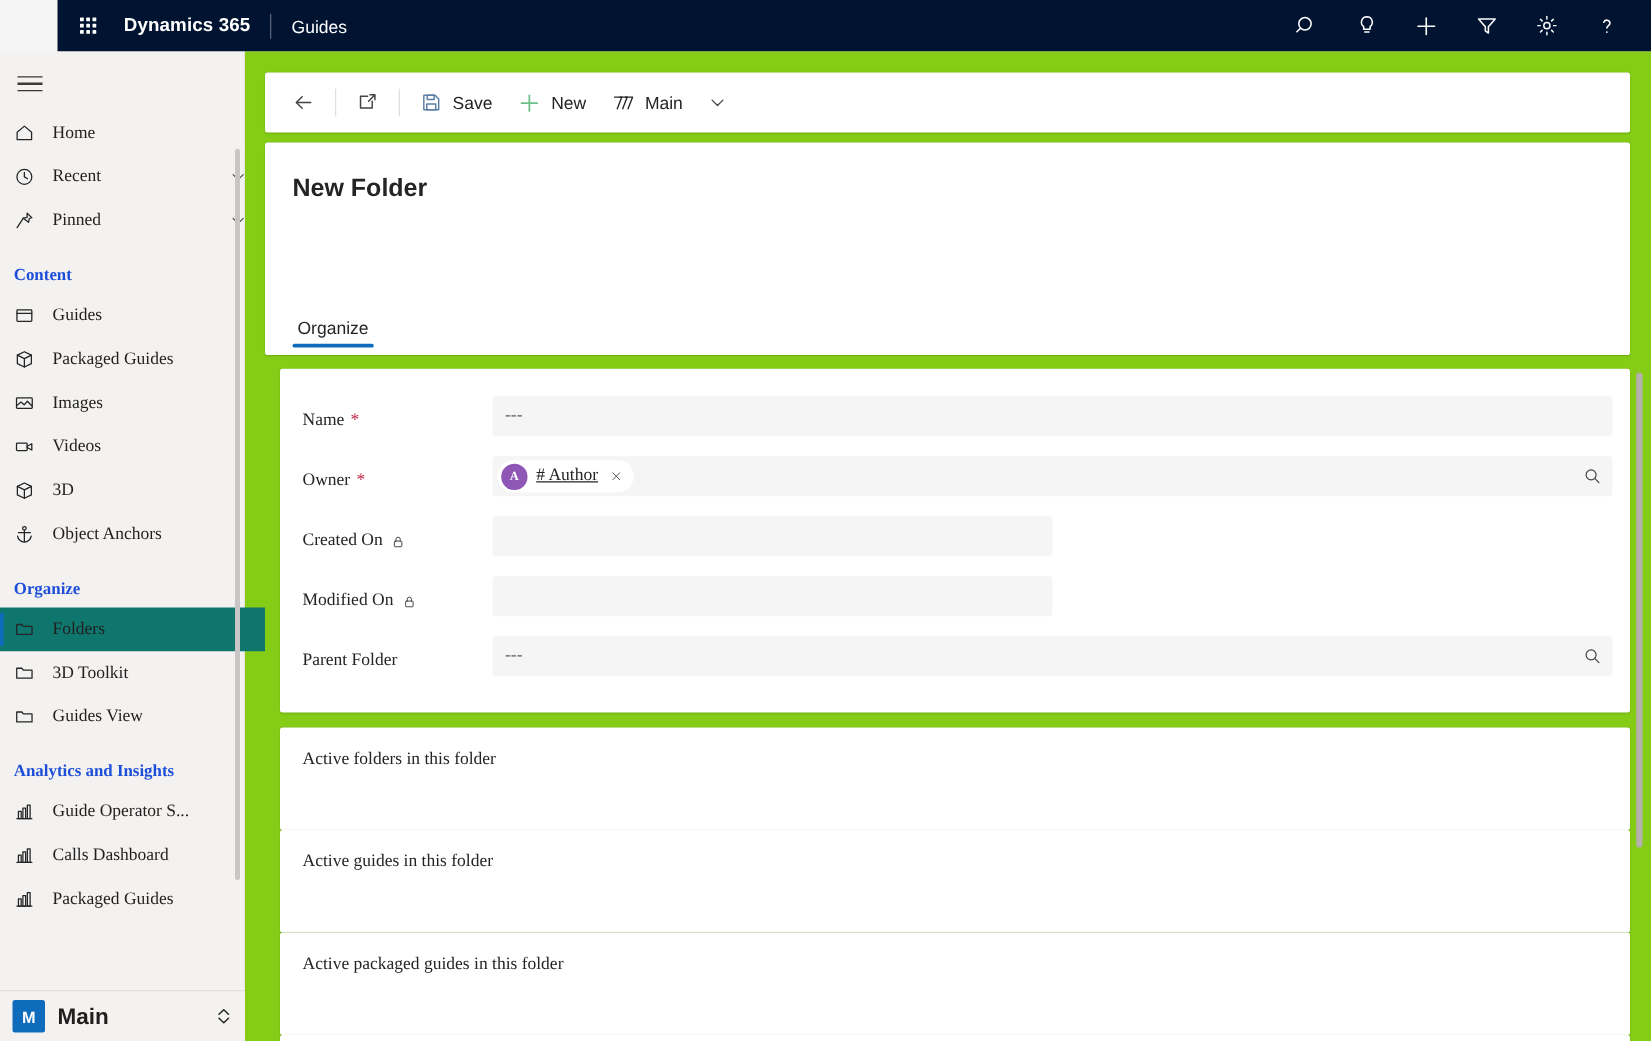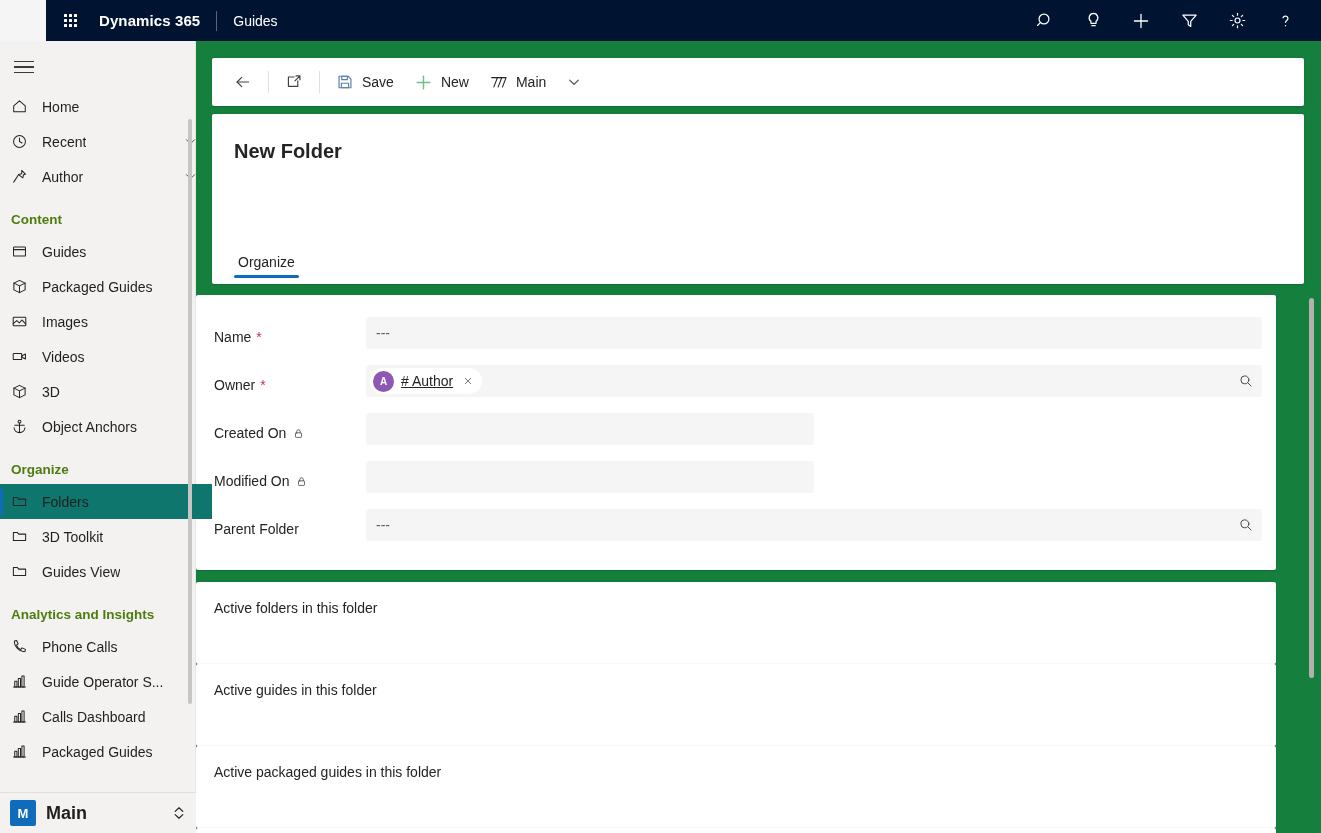--- a/index.html
+++ b/index.html
@@ -57,20 +57,21 @@
     position: absolute; top: 41px; left: 0;
     width: 196px; height: 792px;
     background: #f3f2f1;
     border-right: 1px solid #e6e5e4;
     z-index: 20;
   }
   #sidebar-scroll {
     position: absolute; top: 0; left: 0;
     width: 212px; height: 752px;
     overflow: hidden;
+    font-family: Liberation Serif, serif;
   }
   #hamburger {
     width: 48px; height: 44px; margin-top: 4px;
     display: flex; align-items: center; justify-content: center;
     cursor: pointer;
   }
   .ham-lines { width: 20px; }
   .ham-lines i { display: block; height: 1.4px; background: #3b3a39; margin: 4px 0; }
 
   .nav-item {
@@ -89,21 +90,21 @@
     display: flex; align-items: center; justify-content: flex-start;
     margin-right: 8px;
   }
   .nav-label {
     font-size: 14px; color: #201f1e;
     white-space: nowrap; overflow: hidden; text-overflow: ellipsis;
     max-width: 132px;
   }
   .nav-chev { margin-left: auto; margin-right: 14px; display: flex; align-items: center; }
   .nav-group {
-    font-size: 13.5px; font-weight: bold; color: #4d7c0f;
+    font-size: 13.5px; font-weight: bold; color: #1d4ed8;
     padding: 18px 0 7px 11px;
   }
   #sb-track {
     position: absolute; right: 3px; top: 78px;
     width: 4px; height: 600px;
   }
   #sb-thumb {
     position: absolute; right: 3px; top: 78px;
     width: 4px; height: 585px;
     background: #c8c6c4; border-radius: 2px;
@@ -123,21 +124,21 @@
     font-size: 13px; font-weight: bold; border-radius: 2px;
     margin-right: 10px;
   }
   #area-label { font-size: 18px; font-weight: bold; color: #201f1e; }
   #area-chev { margin-left: auto; display: flex; align-items: center; }
 
   
   #main {
     position: absolute; top: 41px; left: 196px;
     width: 1125px; height: 792px;
-    background: #15803d;
+    background: #84cc16;
   }
   #cmdbar {
     position: absolute; top: 17px; left: 16px;
     width: 1092px; height: 48px;
     background: #ffffff;
     border-radius: 2px;
     box-shadow: 0 .6px 1.8px rgba(0,0,0,.10), 0 .3px .9px rgba(0,0,0,.07);
     display: flex; align-items: center;
     padding-left: 12px;
   }
@@ -182,24 +183,25 @@
     overflow: hidden;
   }
   #sr-thumb {
     position: absolute; right: 7px; top: 8px;
     width: 5px; height: 380px;
     background: #b3b0ad; border-radius: 3px; cursor: pointer;
     z-index: 5;
   }
 
   .panel {
-    position: absolute; left: 0;
+    position: absolute; left: 28px;
     width: 1080px;
     background: #ffffff; border-radius: 2px;
     box-shadow: 0 .6px 1.8px rgba(0,0,0,.10), 0 .3px .9px rgba(0,0,0,.07);
+    font-family: Liberation Serif, serif;
   }
   #fields-panel { top: 5px; height: 275px; }
 
   .field-row {
     position: absolute; left: 0; width: 100%;
     height: 40px;
   }
   .field-label {
     position: absolute; left: 18px; top: 0;
     height: 40px; display: flex; align-items: center;
@@ -348,21 +350,21 @@
             </svg>
           </span>
         </div>
         <div class="nav-item">
           <span class="nav-ico">
             <svg width="17" height="17" viewBox="0 0 20 20" fill="none" stroke="#242424" stroke-width="1.2" stroke-linecap="round" stroke-linejoin="round">
               <path d="M12.6 2.9 17 7.3l-2.3.7-.8 3.6L9 7.7l3.6-.8.0-4z"></path>
               <path d="M9 7.7 3.2 16.6"></path>
             </svg>
           </span>
-          <span class="nav-label">Author</span>
+          <span class="nav-label">Pinned</span>
           <span class="nav-chev">
             <svg width="15" height="15" viewBox="0 0 20 20" fill="none" stroke="#424242" stroke-width="1.2" stroke-linecap="round" stroke-linejoin="round">
               <path d="M4.6 7.6 10 13l5.4-5.4"></path>
             </svg>
           </span>
         </div>
         <div class="nav-group">Content</div>
         <div class="nav-item">
           <span class="nav-ico">
             <svg width="17" height="17" viewBox="0 0 20 20" fill="none" stroke="#242424" stroke-width="1.2" stroke-linecap="round" stroke-linejoin="round">
@@ -436,28 +438,20 @@
         </div>
         <div class="nav-item">
           <span class="nav-ico">
             <svg width="17" height="17" viewBox="0 0 20 20" fill="none" stroke="#242424" stroke-width="1.2" stroke-linecap="round" stroke-linejoin="round">
               <path d="M2.8 5.4h4.8l1.4 1.8h8.2v7.6H2.8V5.4z"></path>
             </svg>
           </span>
           <span class="nav-label">Guides View</span>
         </div>
         <div class="nav-group">Analytics and Insights</div>
-        <div class="nav-item">
-          <span class="nav-ico">
-            <svg width="17" height="17" viewBox="0 0 20 20" fill="none" stroke="#242424" stroke-width="1.2" stroke-linecap="round" stroke-linejoin="round">
-              <path d="M4 3.6 6.6 3l1.8 4-2 1.4a9 9 0 0 0 5.2 5.2l1.4-2 4 1.8-.6 2.6c-6 .8-12.9-6.1-12.4-12.4z"></path>
-            </svg>
-          </span>
-          <span class="nav-label">Phone Calls</span>
-        </div>
         <div class="nav-item">
           <span class="nav-ico">
             <svg width="17" height="17" viewBox="0 0 20 20" fill="none" stroke="#242424" stroke-width="1.2" stroke-linecap="round" stroke-linejoin="round">
               <path d="M3 16.4h14"></path>
               <rect x="4.4" y="9.6" width="2.6" height="6.8"></rect>
               <rect x="8.6" y="6.4" width="2.6" height="10"></rect>
               <rect x="12.8" y="3.6" width="2.6" height="12.8"></rect>
             </svg>
           </span>
           <span class="nav-label">Guide Operator S...</span>

